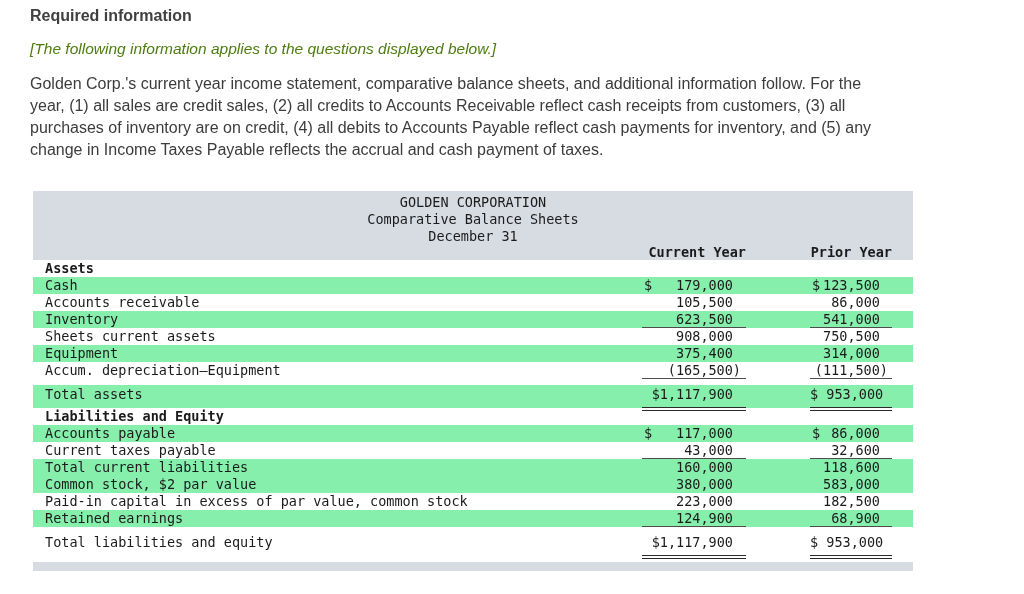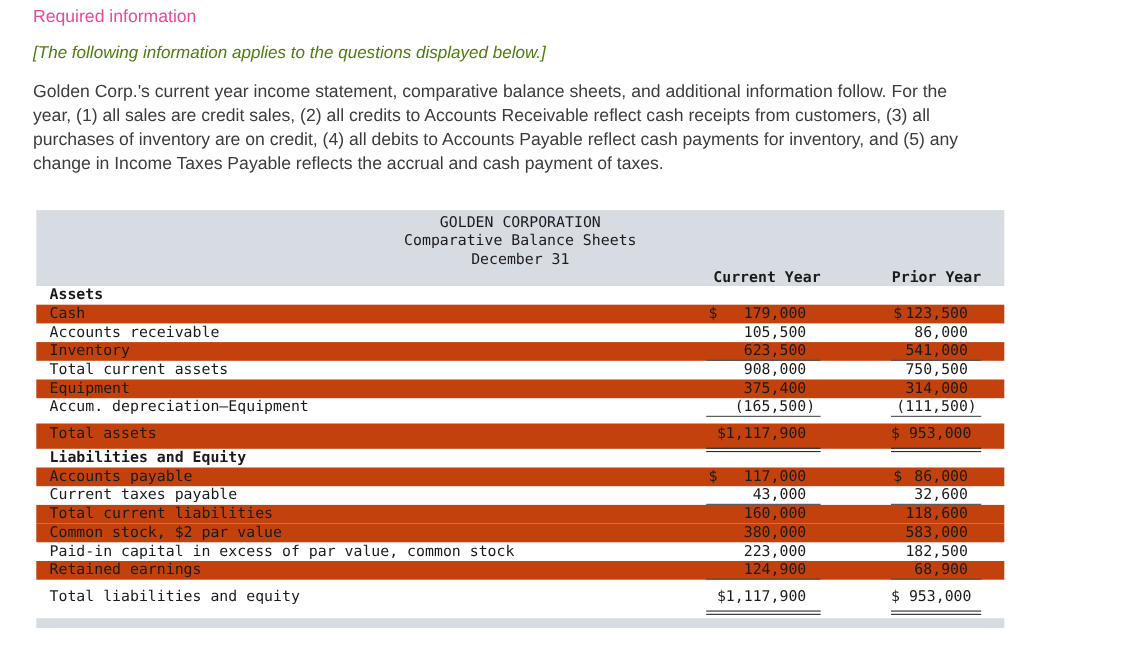--- a/index.html
+++ b/index.html
@@ -4,21 +4,21 @@
 <style>
   html,body { margin:0; padding:0; background:#ffffff; }
   body {
     width:1024px; height:594px; overflow:hidden;
     font-family:"Liberation Sans", sans-serif;
     -webkit-font-smoothing:antialiased;
   }
   .page { padding:5px 30px 0 30px; }
 
   .req-heading {
-    font-size:16px; font-weight:normal; color:#ec4899;
+    font-size:16px; font-weight:bold; color:#404040;
     line-height:18px; margin-top:2px;
   }
   .note {
     font-style:italic; font-size:15.5px; color:#4d7c0f;
     margin-top:15px; line-height:18px; white-space:nowrap;
   }
   .intro { margin-top:15px; color:#3c3c3c; }
   .intro-line { font-size:16px; line-height:22px; white-space:nowrap; }
 
   
@@ -30,21 +30,21 @@
   }
   .bs-table *, .bs-table *::after { box-sizing:border-box; }
 
   .bs-header { background:#d7dbe2; padding-top:3px; }
   .title-line { text-align:center; line-height:17px; white-space:pre; }
 
   .colhead-row { display:flex; height:15px; line-height:15px; align-items:flex-end;font-weight:bold; }
   .colhead { text-align:right; white-space:pre; }
 
   .bs-row { display:flex; height:17px; line-height:17px; }
-  .bs-row.alt { background:#c2410c; }
+  .bs-row.alt { background:#86efac; }
   .bs-row.total { margin-top:6px; height:23px; line-height:19px; }
 
   .lbl { flex:1 1 auto; padding-left:12px; white-space:pre; overflow:hidden; }
   .lbl.bold { font-weight:bold; }
 
   .cell {
     position:relative; height:100%;
     text-align:right; white-space:pre;
   }
   .cy { width:104px; padding-right:13px; }
@@ -120,21 +120,21 @@
           <div class="rpad"></div>
         </div>
         <div class="bs-row alt">
           <div class="lbl">Inventory</div>
           <div class="cy cell ul"><span>623,500</span></div>
           <div class="gap"></div>
           <div class="py cell ul"><span>541,000</span></div>
           <div class="rpad"></div>
         </div>
         <div class="bs-row">
-          <div class="lbl">Total current assets</div>
+          <div class="lbl">Sheets current assets</div>
           <div class="cy cell"><span>908,000</span></div>
           <div class="gap"></div>
           <div class="py cell"><span>750,500</span></div>
           <div class="rpad"></div>
         </div>
         <div class="bs-row alt">
           <div class="lbl">Equipment</div>
           <div class="cy cell"><span>375,400</span></div>
           <div class="gap"></div>
           <div class="py cell"><span>314,000</span></div>

